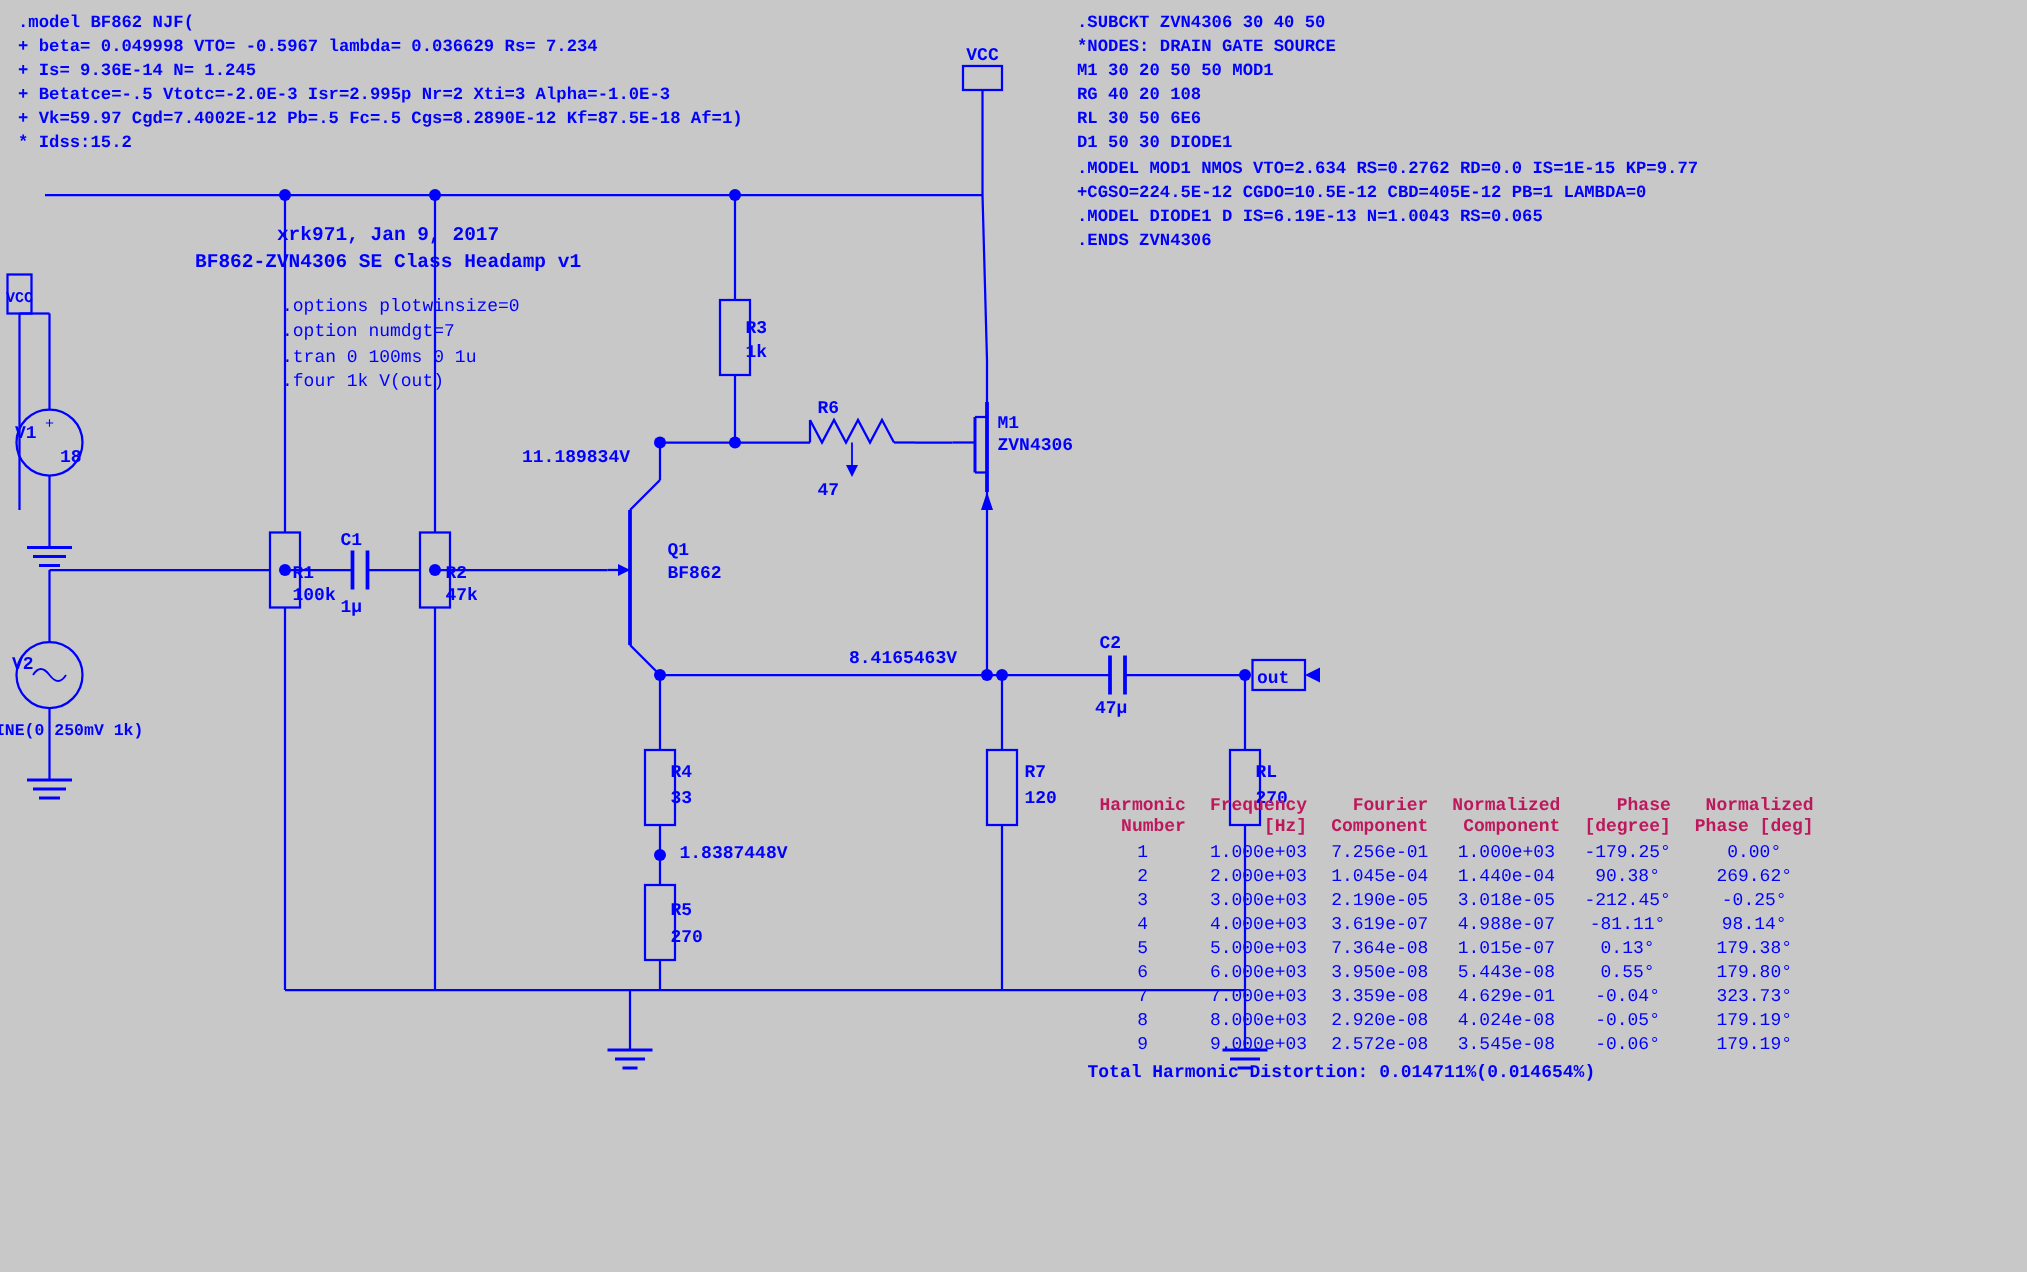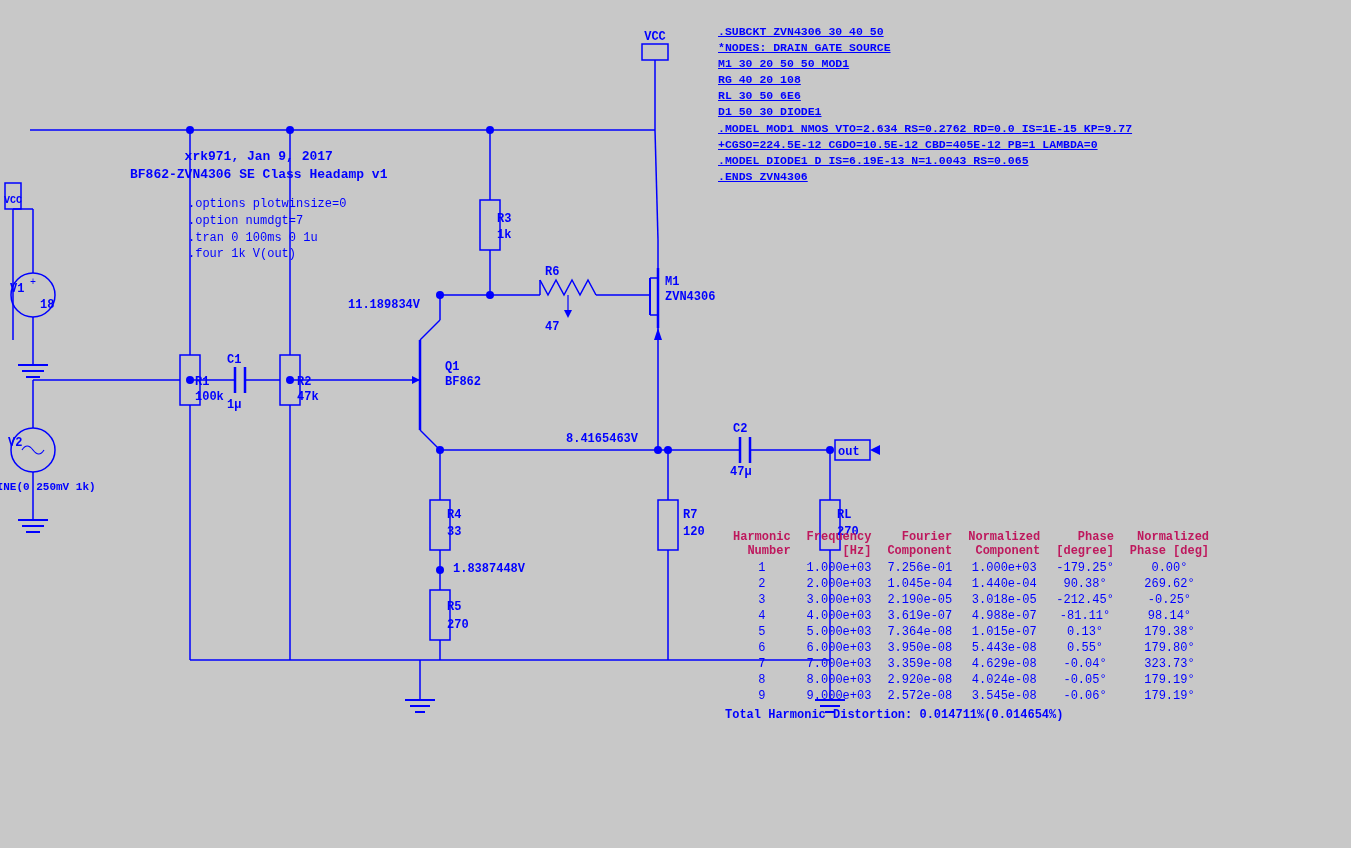--- a/index.html
+++ b/index.html
@@ -63,30 +63,36 @@
       font-weight: bold;
       margin-top: 4px;
       color: #0000ff;
     }
   </style>
 </head>
 <body>
 
 <div class="main-container">
 
+  <div class="text-block text-bold" style="top:8px; left:12px; font-size:11.5px;">.model BF862 NJF(
++ beta= 0.049998 VTO= -0.5967 lambda= 0.036629 Rs= 7.234
++ Is= 9.36E-14 N= 1.245
++ Betatce=-.5 Vtotc=-2.0E-3 Isr=2.995p Nr=2 Xti=3 Alpha=-1.0E-3
++ Vk=59.97 Cgd=7.4002E-12 Pb=.5 Fc=.5 Cgs=8.2890E-12 Kf=87.5E-18 Af=1)
+* Idss:15.2</div>
 
   <div class="text-block text-bold" style="top:148px; left:130px; font-size:13px; text-align:center;">xrk971, Jan 9, 2017
 BF862-ZVN4306 SE Class Headamp v1</div>
 
   <div class="text-block" style="top:196px; left:188px; font-size:12px;">.options plotwinsize=0
 .option numdgt=7
 .tran 0 100ms 0 1u
 .four 1k V(out)</div>
 
-  <div class="text-block text-bold" style="top:24px; left:718px; font-size:11.5px;text-decoration:underline;">.SUBCKT ZVN4306 30 40 50
+  <div class="text-block text-bold" style="top:8px; left:718px; font-size:11.5px;">.SUBCKT ZVN4306 30 40 50
 *NODES: DRAIN GATE SOURCE
 M1 30 20 50 50 MOD1
 RG 40 20 108
 RL 30 50 6E6
 D1 50 30 DIODE1
 .MODEL MOD1 NMOS VTO=2.634 RS=0.2762 RD=0.0 IS=1E-15 KP=9.77
 +CGSO=224.5E-12 CGDO=10.5E-12 CBD=405E-12 PB=1 LAMBDA=0
 .MODEL DIODE1 D IS=6.19E-13 N=1.0043 RS=0.065
 .ENDS ZVN4306</div>
 
@@ -361,21 +367,21 @@
             <td>6.000e+03</td>
             <td>3.950e-08</td>
             <td>5.443e-08</td>
             <td>0.55°</td>
             <td>179.80°</td>
           </tr>
           <tr>
             <td>7</td>
             <td>7.000e+03</td>
             <td>3.359e-08</td>
-            <td>4.629e-08</td>
+            <td>4.629e-01</td>
             <td>-0.04°</td>
             <td>323.73°</td>
           </tr>
           <tr>
             <td>8</td>
             <td>8.000e+03</td>
             <td>2.920e-08</td>
             <td>4.024e-08</td>
             <td>-0.05°</td>
             <td>179.19°</td>

